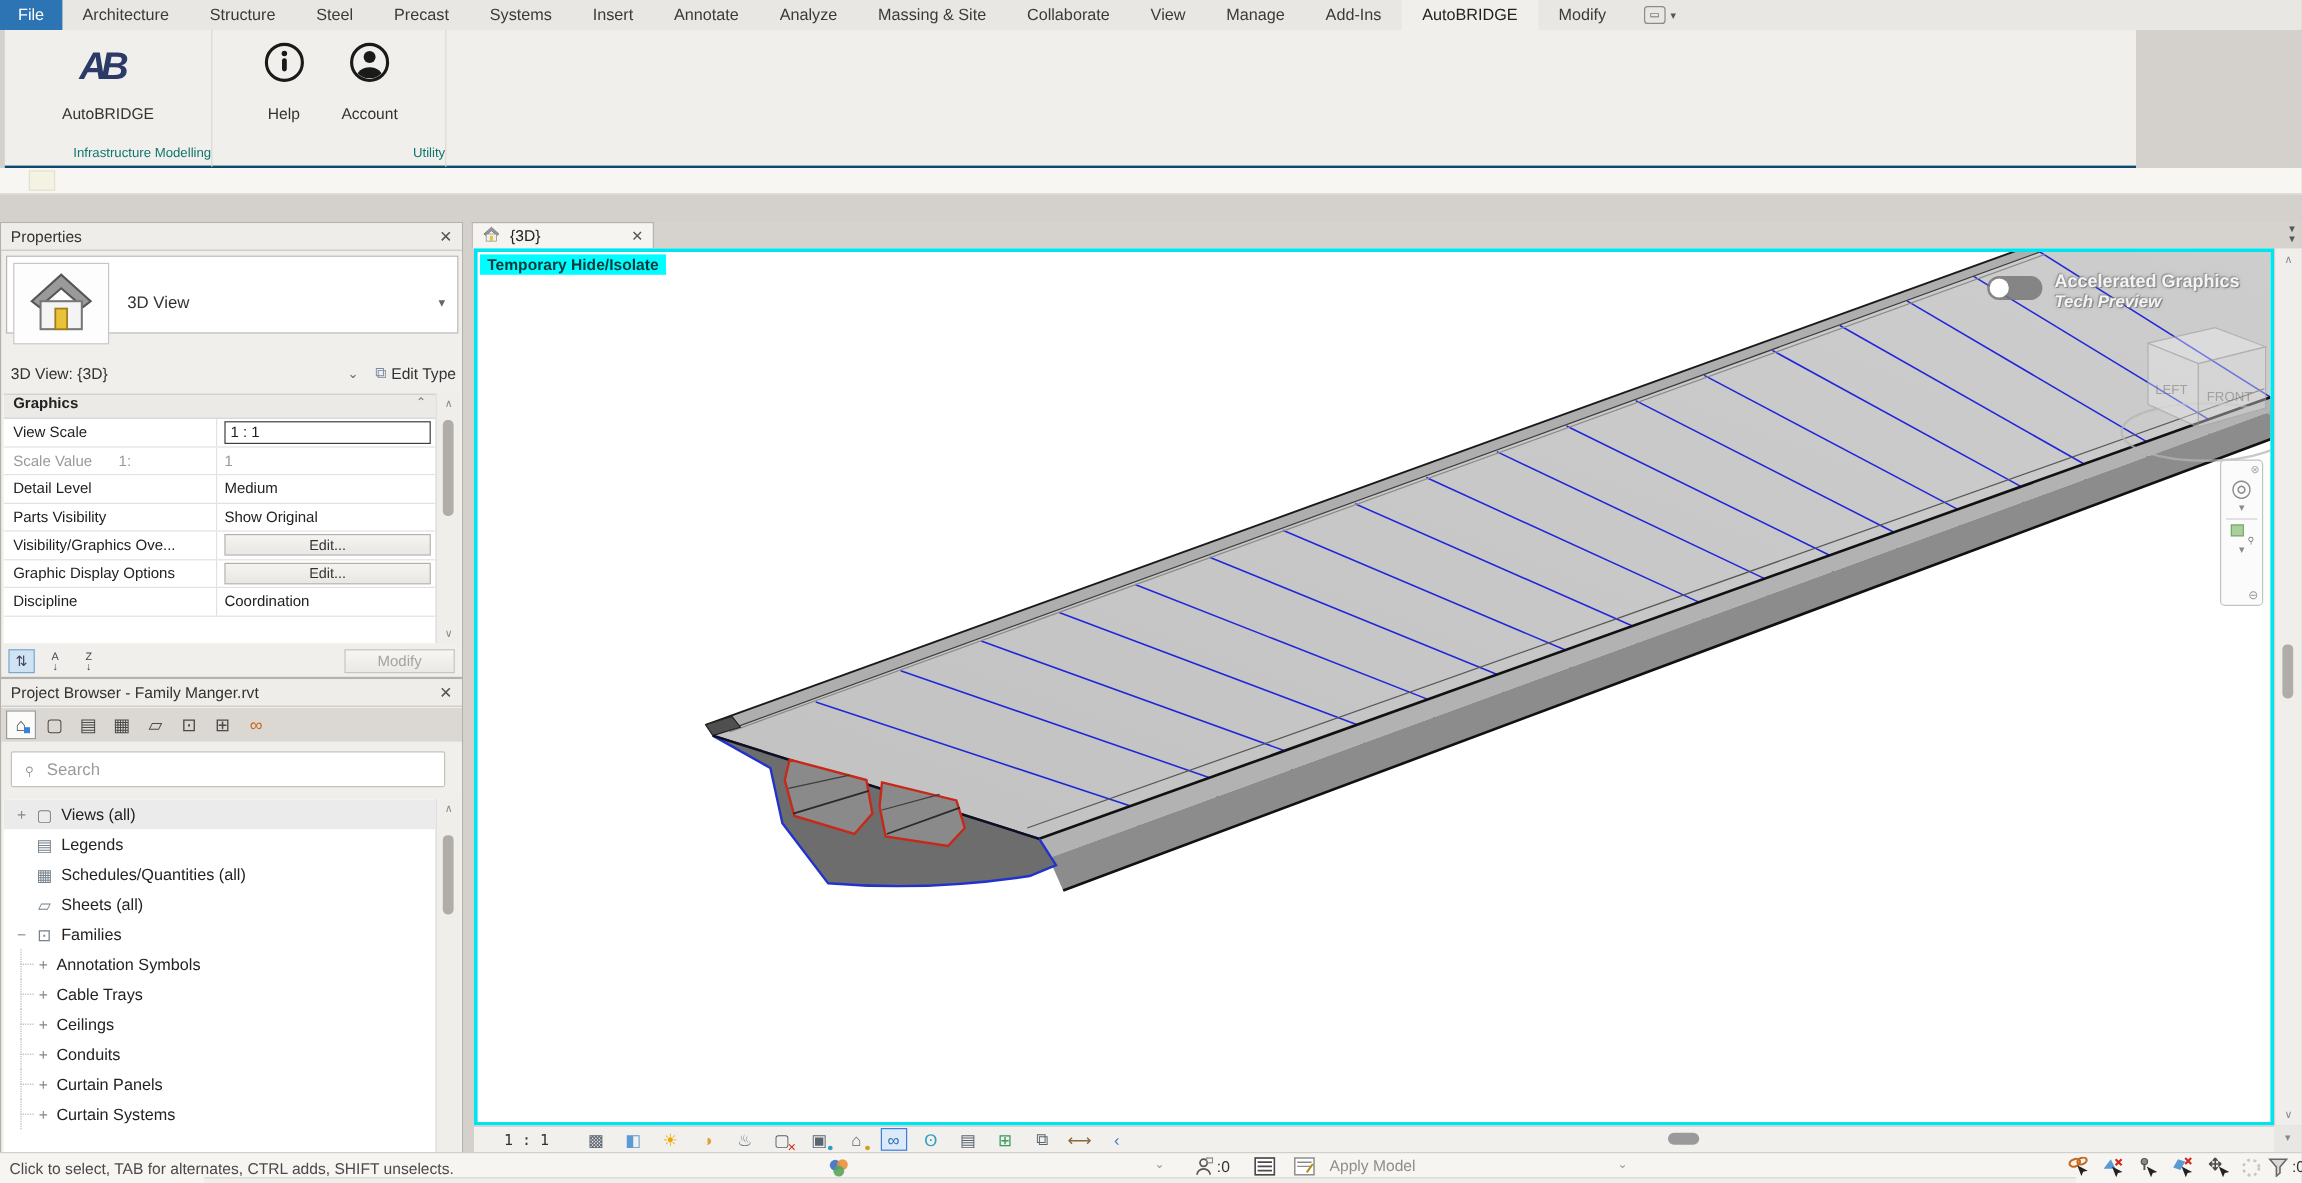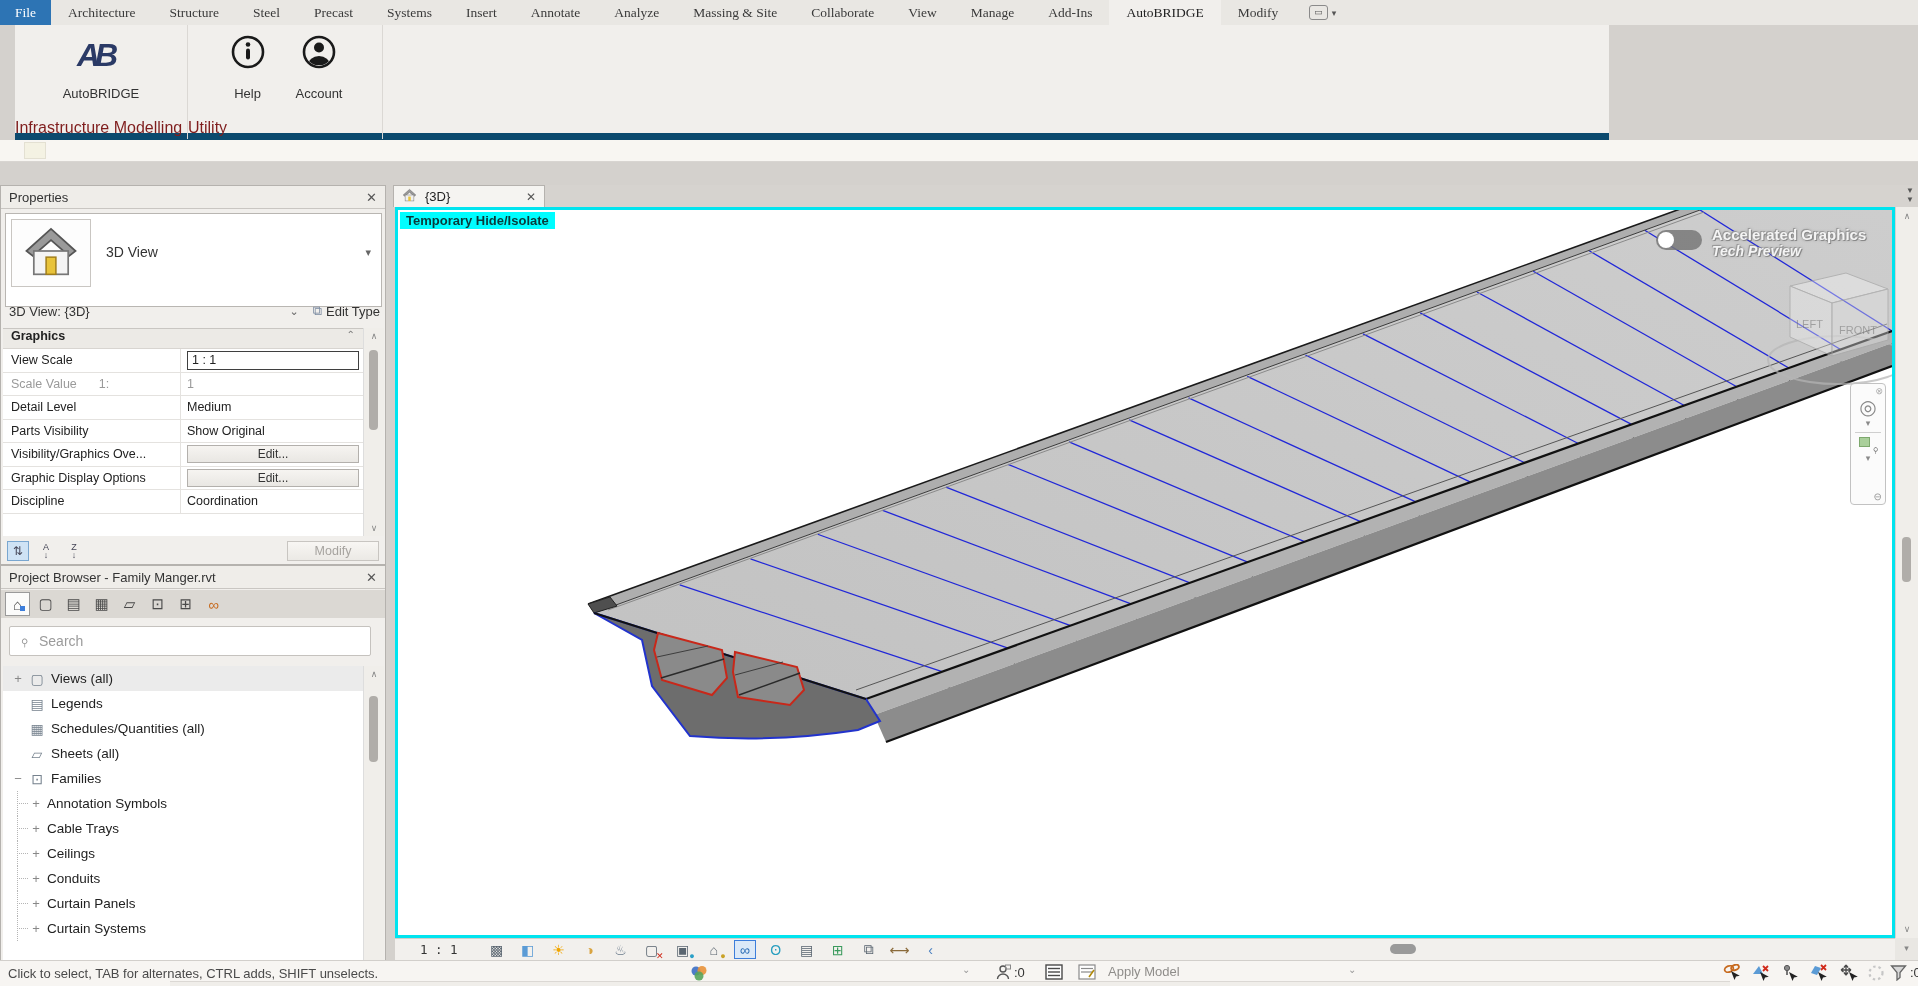--- a/index.html
+++ b/index.html
@@ -1,54 +1,54 @@
 <!DOCTYPE html>
 <html><head>
 <meta charset="utf-8">
 <style>
   * { margin:0; padding:0; box-sizing:border-box; }
   html,body { width:1918px; height:986px; overflow:hidden;
     font-family:"Liberation Sans", sans-serif; background:#d4d1cd; }
 
   
   #tabbar { position:absolute; left:0; top:0; width:1918px; height:25px;
-    background:#e9e7e3; display:flex; align-items:stretch; font-size:13.5px; color:#3a3a3a;font-family:Liberation Serif, serif; }
+    background:#e9e7e3; display:flex; align-items:stretch; font-size:13.5px; color:#3a3a3a; }
   .rtab { padding:0 17px; display:flex; align-items:center; cursor:default; white-space:nowrap; }
   .rtab.file { background:#2d74b4; color:#fff; padding:0 15px; }
   .rtab.active { background:#f1efec; color:#222; }
   #panel-toggle { display:flex; align-items:center; gap:4px; margin-left:14px; color:#555; }
   #panel-toggle .pt-box { border:1px solid #8a8a8a; border-radius:3px; padding:0 4px; font-size:9px; line-height:13px; }
   #panel-toggle .pt-arrow { font-size:9px; }
 
   
-  #ribbon { position:absolute; left:15px; top:25px; width:1594px; height:115px;
-    background:#f1efec; border-bottom:7px solid #0c4a6e; }
+  #ribbon { position:absolute; left:4px; top:25px; width:1776px; height:115px;
+    background:#f1efec; border-bottom:2px solid #0c4a6e; }
   .rpanel { position:absolute; top:0; height:114px; border-right:1px solid #dbd8d4; }
   .rpanel .rp-body { display:flex; justify-content:center; align-items:flex-start; gap:28px; height:92px; padding-top:7px; }
-  .rpanel .rp-label { position:absolute; bottom:0; left:0; right:0; height:21px; text-align:left;
-    font-size:16px; color:#7f1d1d; line-height:20px; }
+  .rpanel .rp-label { position:absolute; bottom:0; left:0; right:0; height:21px; text-align:right;
+    font-size:11px; color:#0f766e; line-height:20px; }
   .bigbtn { display:flex; flex-direction:column; align-items:center; gap:4px; cursor:default; }
   .bigbtn .bb-label { font-size:13px; color:#333; }
 
   
   #optionsbar { position:absolute; left:0; top:140px; width:1918px; height:22px;
     background:#f8f6f2; border-bottom:1px solid #d8d5d1; }
   #optionsbar .opt-chip { position:absolute; left:24px; top:2px; width:22px; height:17px;
     background:#f4f2e3; border:1px solid #e3e0d2; }
 
   
   .palette { position:absolute; left:0; width:386px; background:#f1efec; border:1px solid #b5b2ae; }
   .pal-header { height:23px; background:#efede9; border-bottom:1px solid #c9c6c2;
     display:flex; align-items:center; font-size:13px; color:#333; padding:0 8px; }
   .pal-header .spacer { flex:1; }
   .pal-close { color:#555; font-size:13px; cursor:default; }
 
   
   #properties { top:185px; height:380px; }
-  #type-selector { position:absolute; left:4px; top:27px; width:377px; height:94px;
+  #type-selector { position:absolute; left:4px; top:27px; width:377px; height:65px;
     background:#fff; border:1px solid #b9b6b2;padding-left:15px; }
   #type-selector .ts-iconbox { position:absolute; left:5px; top:5px; width:80px; height:68px;
     border:1px solid #c9c6c2; background:#fdfdfd; display:flex; align-items:center; justify-content:center; }
   #type-selector .ts-label { position:absolute; left:100px; top:30px; font-size:14px; color:#333; }
   #type-selector .ts-arrow { position:absolute; right:10px; top:32px; color:#666; font-size:11px; }
   #instance-row { position:absolute; left:4px; top:112px; width:377px; height:26px;
     display:flex; align-items:center; font-size:13px; color:#333; }
   #instance-row .ir-label { margin-left:4px; }
   #instance-row .ir-chev { margin-left:auto; color:#666; font-size:11px; }
   #instance-row .ir-et { display:flex; align-items:center; gap:4px; margin-left:14px; margin-right:2px; }

